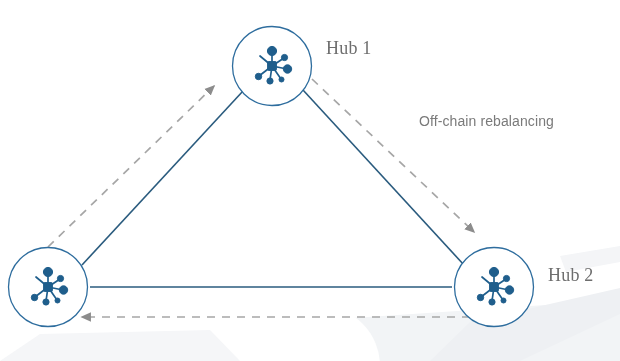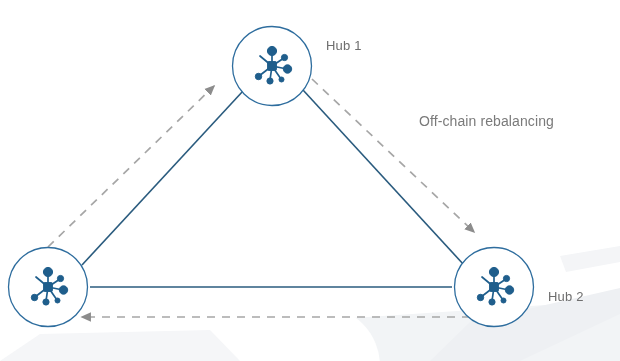--- a/index.html
+++ b/index.html
@@ -21,36 +21,36 @@
   #diagram-svg {
     position: absolute;
     top: 0;
     left: 0;
     width: 620px;
     height: 361px;
     display: block;
   }
   .node-label {
     position: absolute;
-    font-family: Liberation Sans, sans-serif;
-    font-size: 13px;
+    font-family: Liberation Serif, serif;
+    font-size: 18px;
     color: #6e6e6e;
     white-space: nowrap;
     letter-spacing: 0.2px;
   }
   .edge-label {
     position: absolute;
     font-family: "Liberation Sans", sans-serif;
     font-size: 14px;
     color: #7a7a7a;
     white-space: nowrap;
     letter-spacing: 0.1px;
   }
   #label-hub-1 { left: 326px; top: 38px; }
-  #label-hub-2 { left: 548px; top: 289px; }
+  #label-hub-2 { left: 548px; top: 265px; }
   #label-offchain { left: 419px; top: 113px; }
 </style>
 </head>
 <body>
 
 <div id="diagram-canvas">
 
   <svg id="diagram-svg" viewBox="0 0 620 361" xmlns="http://www.w3.org/2000/svg">
 
     <defs>

